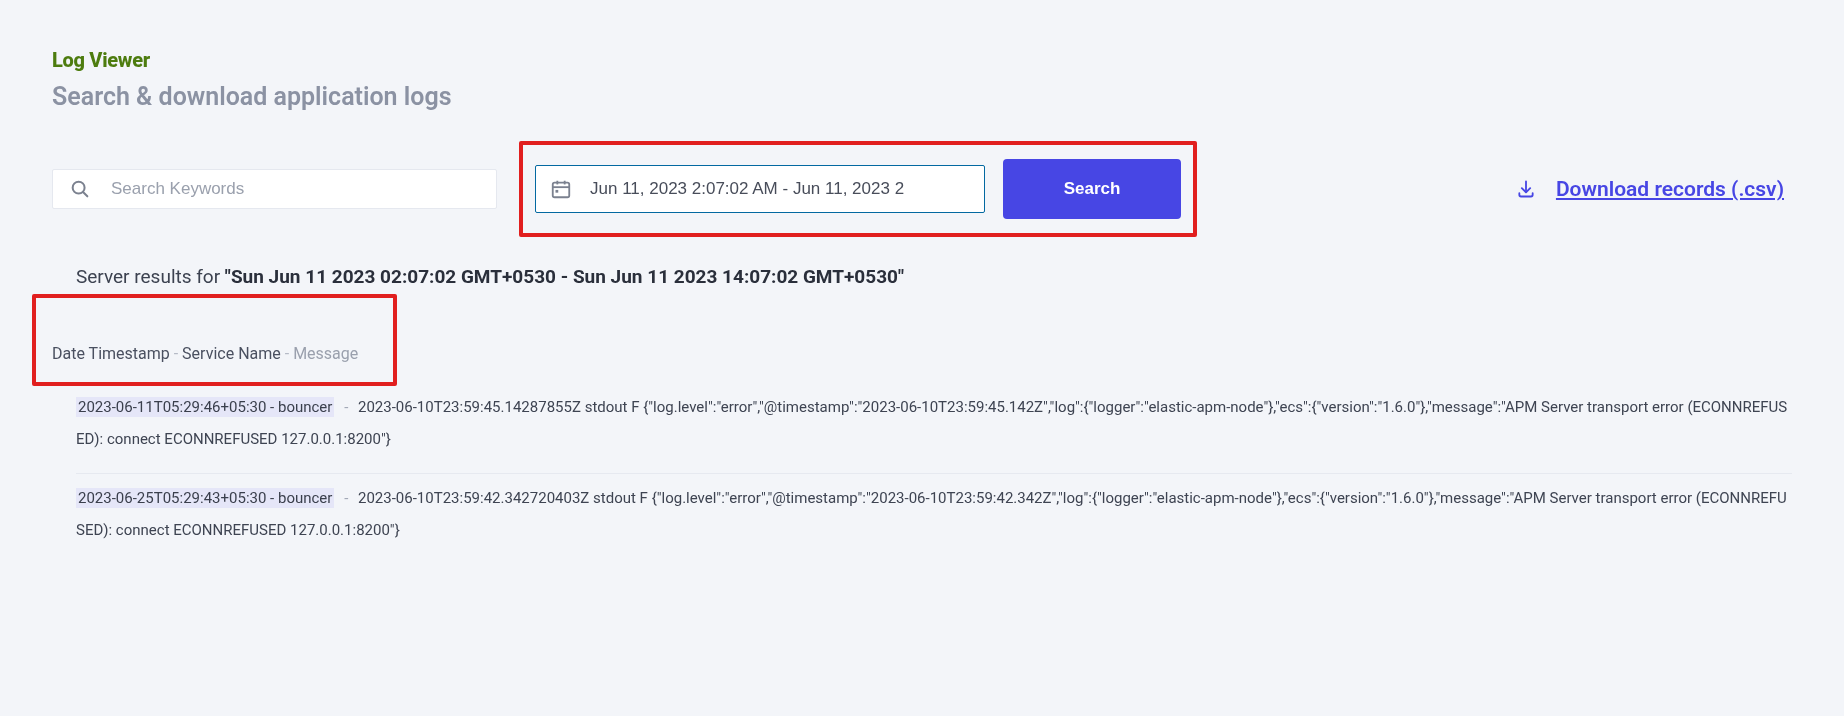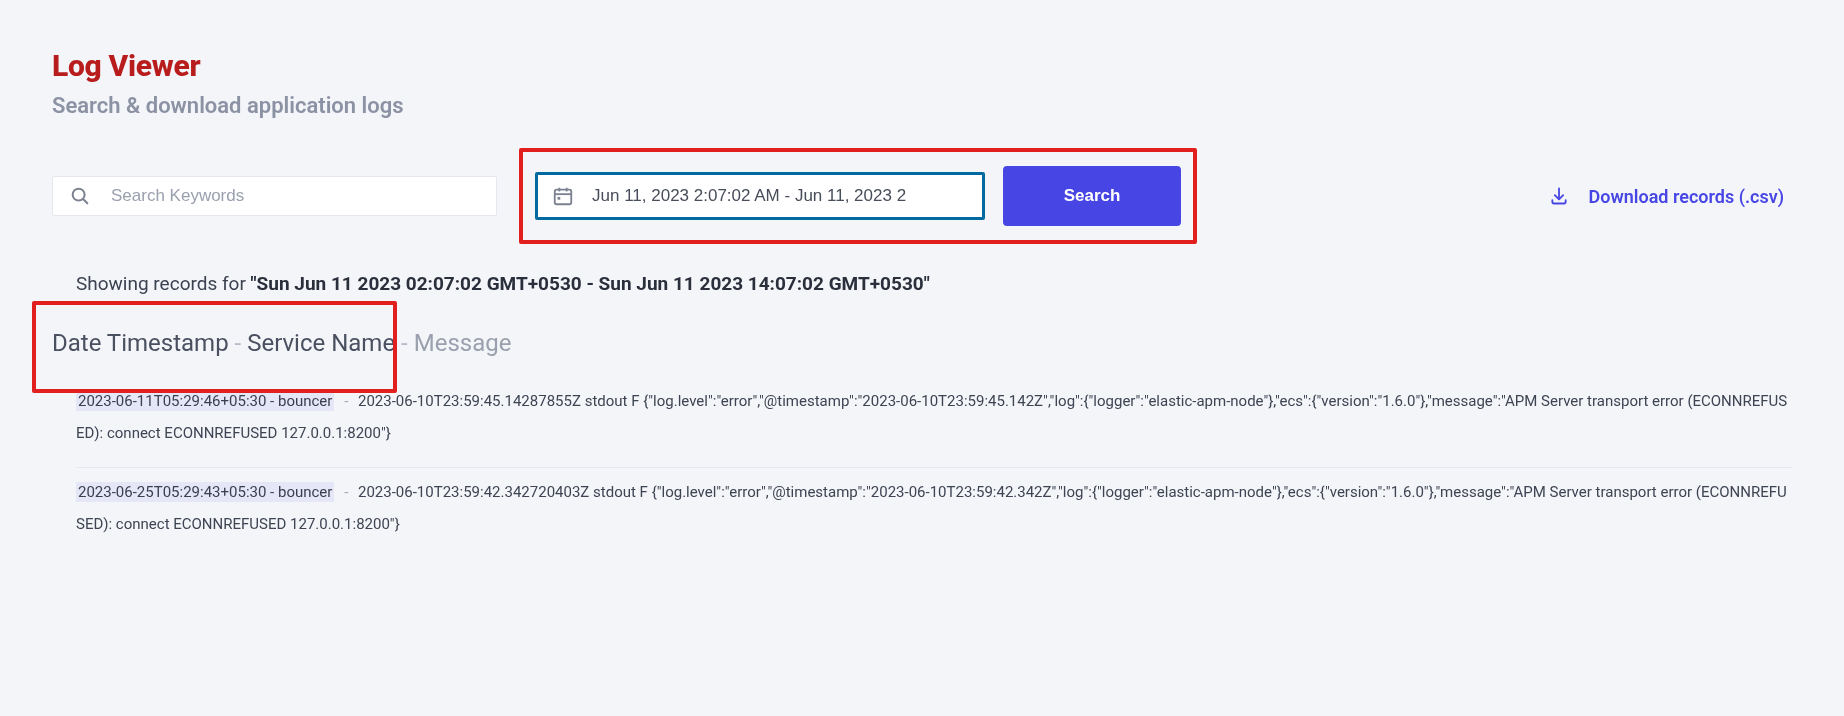--- a/index.html
+++ b/index.html
@@ -12,27 +12,27 @@
       background: #f3f5f9;
       color: #2c3240;
       width: 1844px;
       height: 716px;
       overflow: hidden;
     }
     .page {
       padding: 48px 52px 0 52px;
     }
     .title {
-      font-size: 30px;
+      font-size: 20px;
       font-weight: 800;
-      color: #b91c1c;
+      color: #4d7c0f;
       letter-spacing: -0.3px;
     }
     .subtitle {
-      font-size: 22px;
+      font-size: 25px;
       font-weight: 600;
       color: #8b92a3;
       margin-top: 10px;
     }
     .controls-row {
       display: flex;
       align-items: center;
       margin-top: 30px;
       gap: 16px;
     }
@@ -67,21 +67,21 @@
       border: 4px solid #e11f1f;
       display: flex;
       align-items: center;
       padding: 14px 12px 14px 12px;
       gap: 18px;
       border-radius: 2px;
       margin-left: 6px;
     }
     .date-input-wrap {
       background: #fff;
-      border: 3px solid #0369a1;
+      border: 1px solid #0369a1;
       display: flex;
       align-items: center;
       height: 48px;
       width: 450px;
       padding: 0 14px;
       border-radius: 2px;
     }
     .date-input-wrap .icon {
       color: #7b818f;
       margin-right: 18px;
@@ -105,43 +105,44 @@
       font-size: 17px;
       font-weight: 600;
       border-radius: 4px;
       cursor: pointer;
     }
     .download-link {
       margin-left: auto;
       display: flex;
       align-items: center;
       color: #4746e4;
-      font-size: 18px;
+      font-size: 21px;
       font-weight: 600;
       gap: 20px;
       cursor: pointer;
       padding-right: 8px;
+      text-decoration: underline;
     }
     .download-link .icon {
       display: flex;
     }
     .results-showing {
       margin-top: 28px;
       margin-left: 24px;
       font-size: 19px;
       color: #3c4250;
     }
     .results-showing .bold {
       font-weight: 700;
       color: #2a2f3b;
     }
     .results-header {
-      margin-top: 26px;
+      margin-top: 48px;
       margin-left: 24px;
-      font-size: 24px;
+      font-size: 16px;
       color: #4a5060;
     }
     .results-header .sep {
       color: #b5bac6;
     }
     .results-header .msg-label {
       color: #9aa0ad;
     }
     .header-highlight {
       position: relative;
@@ -230,21 +231,21 @@
             <path d="M7 11l5 5 5-5"></path>
             <path d="M4 17v2a2 2 0 0 0 2 2h12a2 2 0 0 0 2-2v-2"></path>
           </svg>
       </span>
       <span>Download records (.csv)</span>
     </a>
 
   </div>
 
   <div class="results-showing">
-    <span>Showing records for </span><span class="bold">"Sun Jun 11 2023 02:07:02 GMT+0530 - Sun Jun 11 2023 14:07:02 GMT+0530"</span>
+    <span>Server results for </span><span class="bold">"Sun Jun 11 2023 02:07:02 GMT+0530 - Sun Jun 11 2023 14:07:02 GMT+0530"</span>
   </div>
 
   <div class="header-highlight">
     <div class="results-header" style="margin-left:20px;">
       <span>Date Timestamp</span>
       <span class="sep"> - </span>
       <span>Service Name</span>
       <span class="sep"> - </span>
       <span class="msg-label">Message</span>
     </div>

